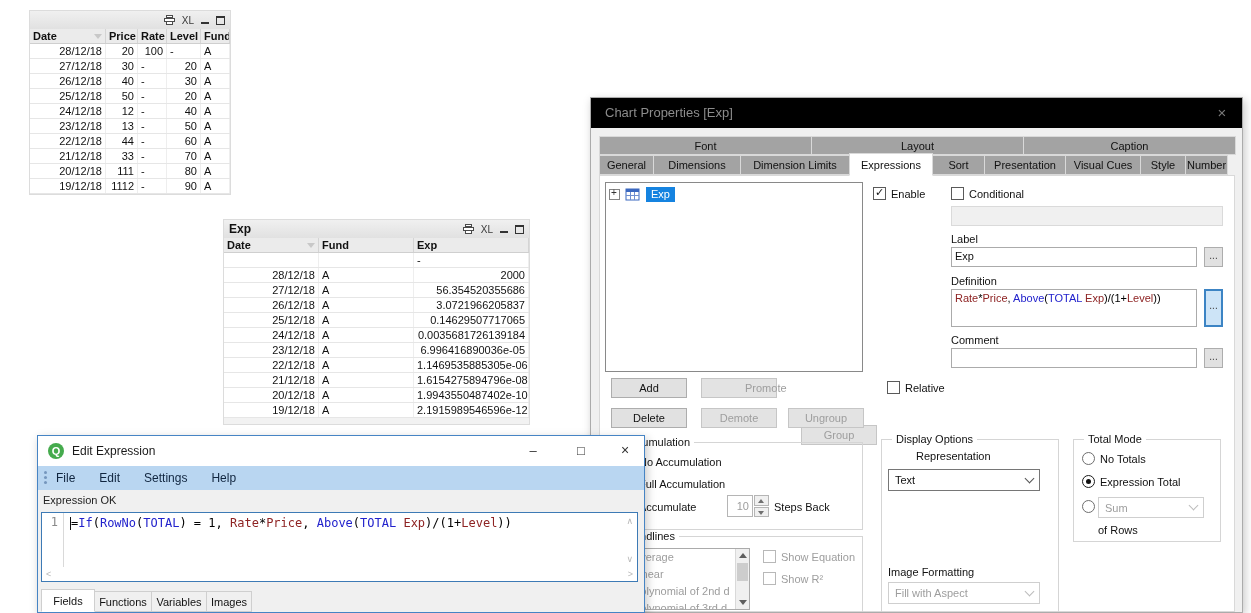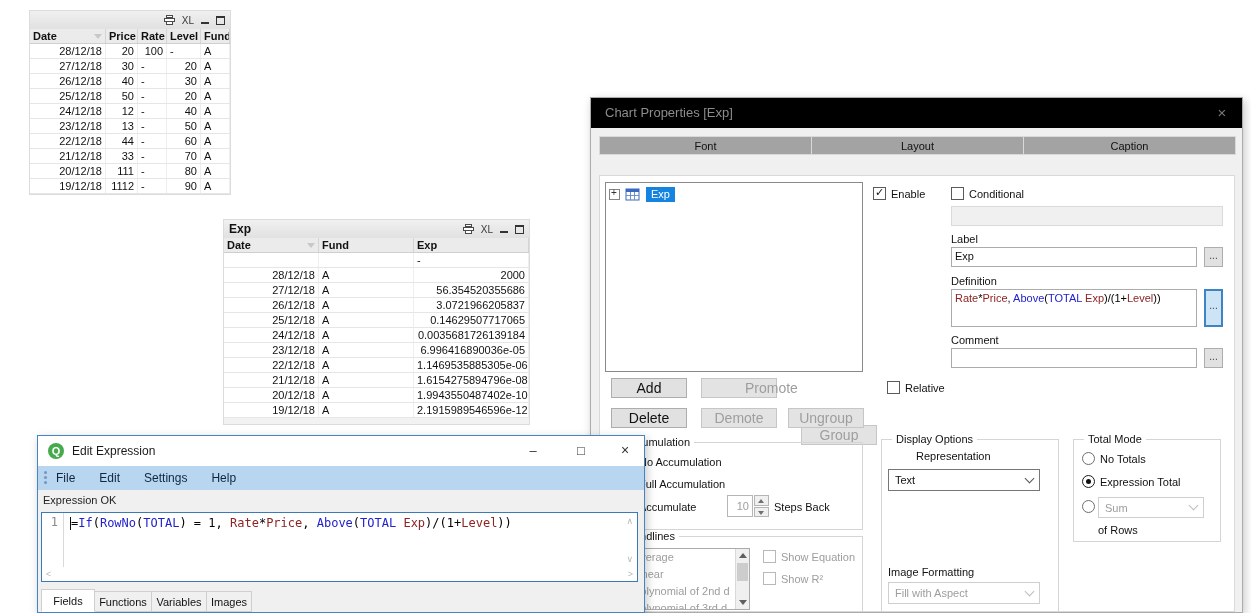--- a/index.html
+++ b/index.html
@@ -69,21 +69,21 @@
   .rd.sel::after { content:""; display:block; width:5px; height:5px; border-radius:50%; background:#111; margin:3px; }
   .lbl { position:absolute; font-size:11px; color:#111; white-space:nowrap; }
   .lbl.dis { color:#9d9d9d; }
   .inp { position:absolute; background:#fff; border:1px solid #ababab; font-size:11px;
          padding:2px 3px; overflow:hidden; white-space:nowrap; }
   .inp.dis { background:#f0f0f0; border-color:#dadada; }
   .mini { position:absolute; width:19px; background:#e1e1e1; border:1px solid #adadad;
           font-size:10px; color:#444; text-align:center; line-height:15px; }
   .mini.focus { background:#cde4f7; border:2px solid #3c84c4; line-height:13px; }
   .btn { position:absolute; width:76px; height:20px; background:#e1e1e1; border:1px solid #adadad;
-         text-align:center; line-height:18px; font-size:14px; }
+         text-align:center; line-height:18px; font-size:11px; }
   .btn.dis { color:#9e9e9e; border-color:#c6c6c6; background:#e3e3e3; }
   .group { position:absolute; border:1px solid #d5d5d5; }
   .glabel { position:absolute; top:-7px; left:10px; background:#fff; padding:0 4px; font-size:11px; white-space:nowrap; }
   .combo { position:absolute; height:22px; background:#fff; border:1px solid #767676;
            display:flex; align-items:center; padding:0 6px; font-size:11px; }
   .combo .cv { flex:1; overflow:hidden; white-space:nowrap; }
   .chev { width:7px; height:7px; border-right:1px solid #555; border-bottom:1px solid #555;
           transform:rotate(45deg); margin-top:-4px; flex:none; }
   .combo.dis { border-color:#cfcfcf; color:#9d9d9d; }
   .combo.dis .chev { border-color:#bcbcbc; }
@@ -344,20 +344,31 @@
   <div class="cp-title">
     <span class="t">Chart Properties [Exp]</span>
     <span class="cp-close">×</span>
   </div>
   <div class="tabctl">
     <div class="tabrow top">
       <div class="tab">Font</div>
       <div class="tab">Layout</div>
       <div class="tab">Caption</div>
     </div>
+    <div class="tabrow bot">
+      <div class="tab" style="width:55px">General</div>
+      <div class="tab" style="width:88px">Dimensions</div>
+      <div class="tab" style="width:110px">Dimension Limits</div>
+      <div class="tab active" style="width:84px">Expressions</div>
+      <div class="tab" style="width:53px">Sort</div>
+      <div class="tab" style="width:82px">Presentation</div>
+      <div class="tab" style="width:76px">Visual Cues</div>
+      <div class="tab" style="width:46px">Style</div>
+      <div class="tab" style="width:43px">Number</div>
+    </div>
     <div class="tabpage">
 
       <div class="tree">
         <div class="treerow">
           <span class="expander"></span>
           <svg width="16" height="13">
             <rect x="1" y="1" width="13" height="11" fill="#ffffff" stroke="#3b68c0"></rect>
             <rect x="1" y="1" width="13" height="3" fill="#3b68c0"></rect>
             <line x1="1" y1="7.5" x2="14" y2="7.5" stroke="#6f8fd0"></line>
             <line x1="5.5" y1="4" x2="5.5" y2="12" stroke="#6f8fd0"></line>

